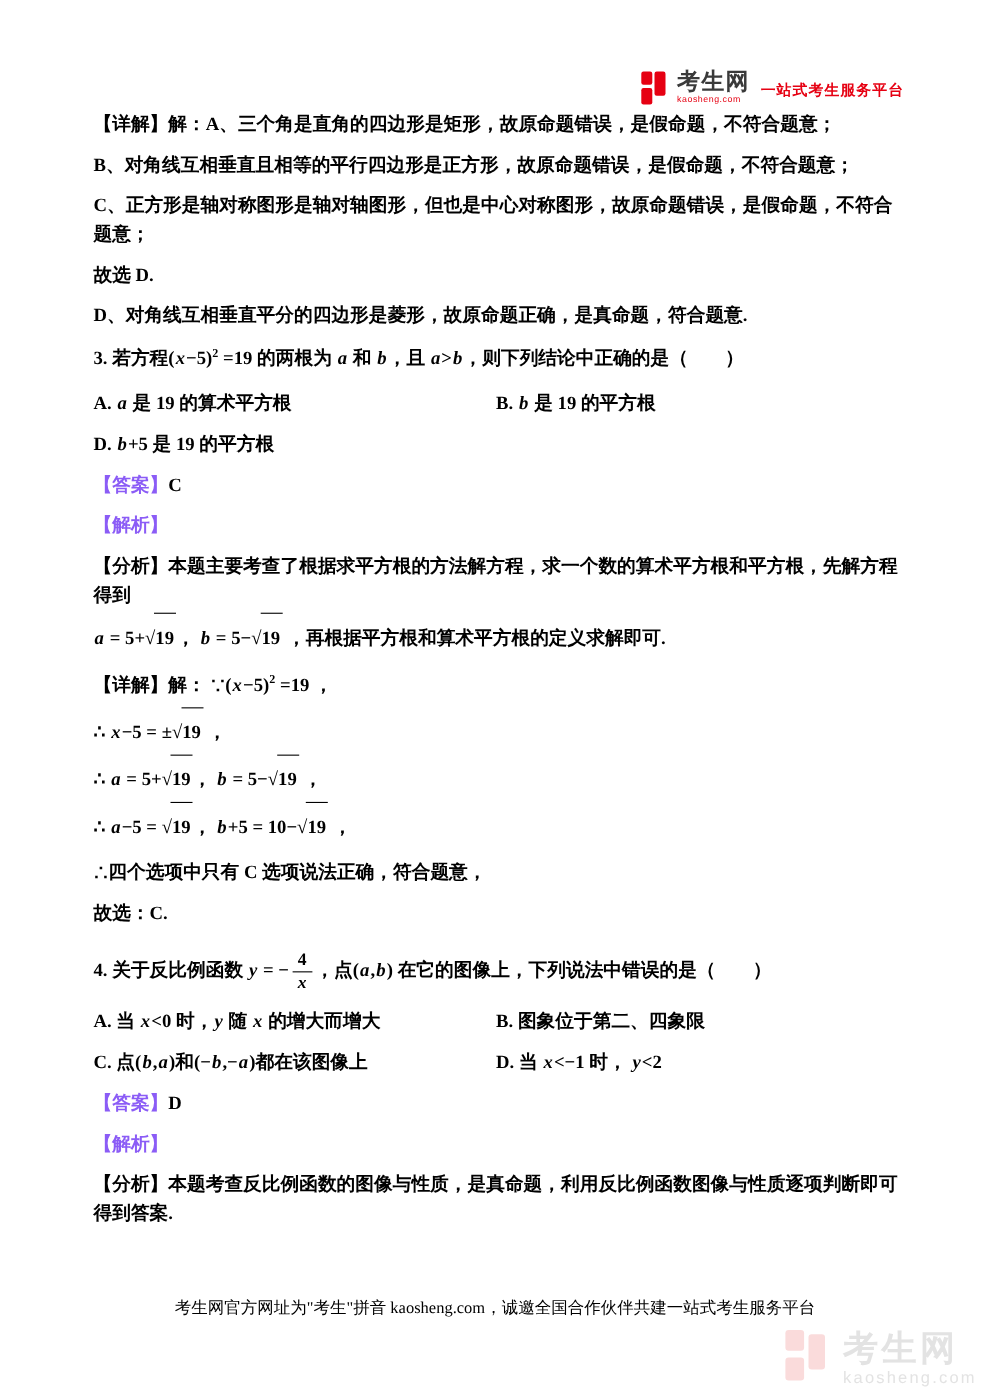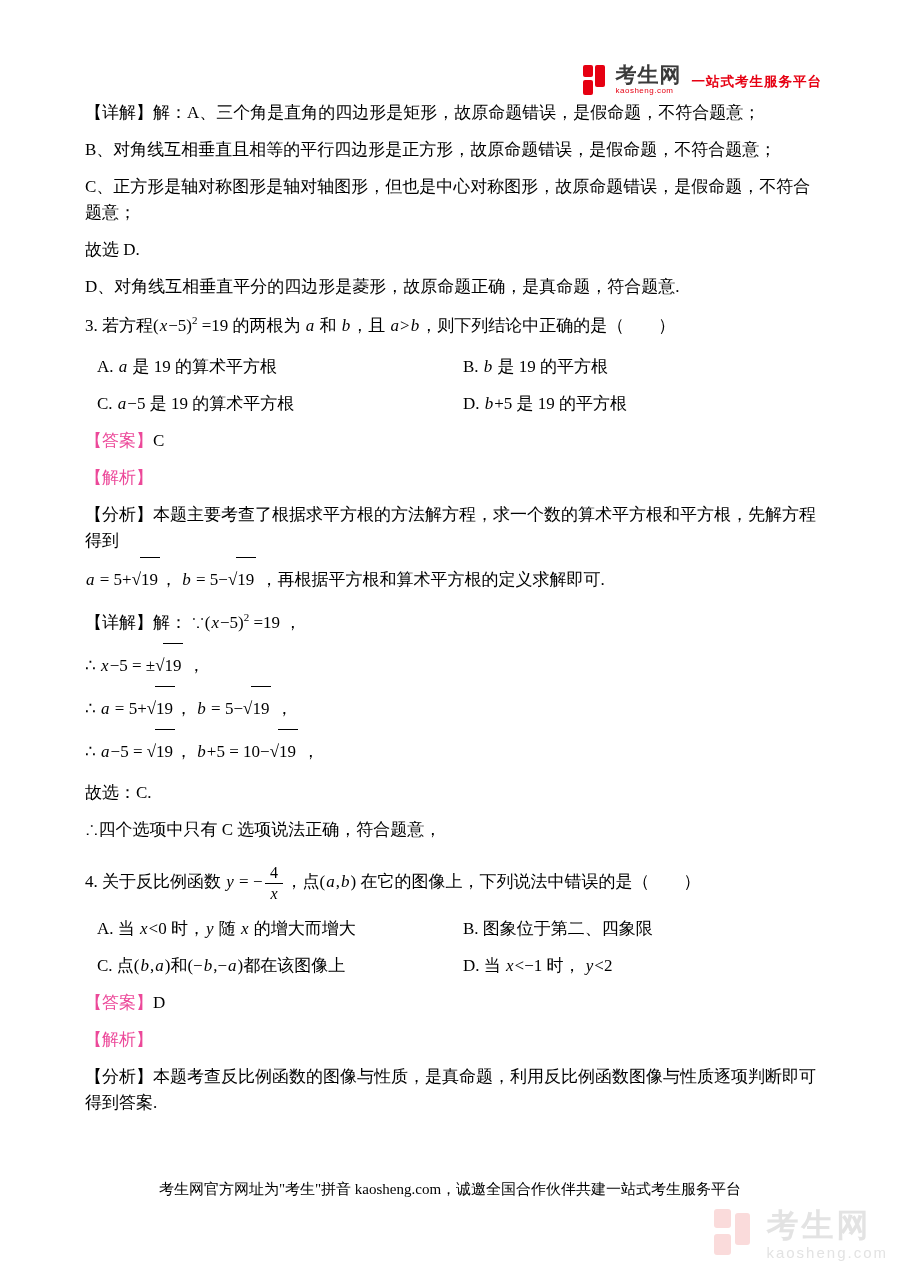--- a/index.html
+++ b/index.html
@@ -12,33 +12,33 @@
   .logo-icon .blk{position:absolute;background:#e60012;border-radius:2px;}
   .logo-icon .b1{left:0;top:0;width:38%;height:40%;}
   .logo-icon .b2{left:0;top:50%;width:38%;height:50%;}
   .logo-icon .b3{left:46%;top:0;width:36%;height:72%;}
   .logo-main{display:flex;flex-direction:column;line-height:1;margin-right:10px;}
   .logo-brand{font-family:"Liberation Sans","DejaVu Sans",sans-serif;font-weight:bold;font-size:21px;color:#3a3a3a;letter-spacing:1px;}
   .logo-domain{font-family:"Liberation Sans","DejaVu Sans",sans-serif;font-size:8px;color:#e60012;letter-spacing:.5px;margin-top:2px;}
   .logo-tagline{font-family:Liberation Serif, serif;font-size:13.5px;font-weight:bold;color:#e60012;padding-bottom:4px;letter-spacing:1px;}
 
   
-  .doc{position:absolute;top:100px;left:85px;width:737px;font-size:17px;line-height:26px;}
+  .doc{position:absolute;top:100px;left:85px;width:737px;font-size:17px;line-height:26px;font-weight:bold;}
   .para{margin:0 0 11px 0;}
   .para.math{line-height:30px;margin-bottom:13px;}
   .para.tall{line-height:56px;margin-bottom:6px;}
-  .blue{color:#ec4899;}
+  .blue{color:#8b5cf6;}
   i{font-family:"Liberation Serif","DejaVu Serif",serif;font-style:italic;padding:0 1px;}
   sup{font-size:11px;line-height:0;}
   .sq{white-space:nowrap;}
   .sq .rad{border-top:1.3px solid #000;padding:12px 2px 0 1px;margin-left:-1px;}
   .frac{display:inline-block;vertical-align:middle;text-align:center;margin:0 3px;line-height:1;}
   .frac .fnum{display:block;padding:1px 4px 2px;border-bottom:1.3px solid #000;font-size:16px;}
   .frac .fden{display:block;padding:2px 4px 0;font-size:16px;}
-  .opt-row{display:flex;margin:0 0 11px 12px;}
+  .opt-row{display:flex;margin:0 0 11px 0;}
   .opt-left{width:366px;flex:0 0 auto;}
   .opt-right{flex:1;}
 
   
   .footer{position:absolute;top:1180px;left:0;width:100%;text-align:center;font-size:15px;color:#000;}
 
   
   .watermark{position:absolute;right:12px;bottom:12px;display:flex;align-items:flex-start;}
   .wm-icon{position:relative;width:44px;height:48px;margin-right:8px;}
   .wm-icon .blk{position:absolute;background:#fadbdb;border-radius:3px;}
@@ -72,33 +72,32 @@
       <div class="para">B、对角线互相垂直且相等的平行四边形是正方形，故原命题错误，是假命题，不符合题意；</div>
       <div class="para">C、正方形是轴对称图形是轴对轴图形，但也是中心对称图形，故原命题错误，是假命题，不符合题意；</div>
       <div class="para">故选 D.</div>
       <div class="para">D、对角线互相垂直平分的四边形是菱形，故原命题正确，是真命题，符合题意.</div>
       <div class="para math">3. 若方程(<i>x</i>−5)<sup>2</sup> =19 的两根为 <i>a</i> 和 <i>b</i>，且 <i>a</i>&gt;<i>b</i>，则下列结论中正确的是（　　）</div>
       <div class="opt-row">
         <div class="opt-left">A. <i>a</i> 是 19 的算术平方根</div>
         <div class="opt-right">B. <i>b</i> 是 19 的平方根</div>
       </div>
       <div class="opt-row">
-        <div class="opt-left">C.  <i>a</i>−5 是 19 的算术平方根</div>
         <div class="opt-right">D.  <i>b</i>+5 是 19 的平方根</div>
       </div>
       <div class="para"><span class="blue">【答案】</span>C</div>
       <div class="para"><span class="blue">【解析】</span></div>
       <div class="para">【分析】本题主要考查了根据求平方根的方法解方程，求一个数的算术平方根和平方根，先解方程得到</div>
       <div class="para math"><i>a</i> = 5+<span class="sq">√<span class="rad">19</span></span>， <i>b</i> = 5−<span class="sq">√<span class="rad">19</span></span> ，再根据平方根和算术平方根的定义求解即可.</div>
       <div class="para math">【详解】解： ∵(<i>x</i>−5)<sup>2</sup> =19 ，</div>
       <div class="para math">∴ <i>x</i>−5 = ±<span class="sq">√<span class="rad">19</span></span> ，</div>
       <div class="para math">∴ <i>a</i> = 5+<span class="sq">√<span class="rad">19</span></span>， <i>b</i> = 5−<span class="sq">√<span class="rad">19</span></span> ，</div>
       <div class="para math">∴ <i>a</i>−5 = <span class="sq">√<span class="rad">19</span></span>， <i>b</i>+5 = 10−<span class="sq">√<span class="rad">19</span></span> ，</div>
+      <div class="para">∴四个选项中只有 C 选项说法正确，符合题意，</div>
       <div class="para">故选：C.</div>
-      <div class="para">∴四个选项中只有 C 选项说法正确，符合题意，</div>
       <div class="para tall">4. 关于反比例函数 <i>y</i> = −<span class="frac"><span class="fnum">4</span><span class="fden"><i>x</i></span></span>，点(<i>a</i>,<i>b</i>) 在它的图像上，下列说法中错误的是（　　）</div>
       <div class="opt-row">
         <div class="opt-left">A. 当 <i>x</i>&lt;0 时，<i>y</i> 随 <i>x</i> 的增大而增大</div>
         <div class="opt-right">B. 图象位于第二、四象限</div>
       </div>
       <div class="opt-row">
         <div class="opt-left">C. 点(<i>b</i>,<i>a</i>)和(−<i>b</i>,−<i>a</i>)都在该图像上</div>
         <div class="opt-right">D. 当 <i>x</i>&lt;−1 时， <i>y</i>&lt;2</div>
       </div>
       <div class="para"><span class="blue">【答案】</span>D</div>

